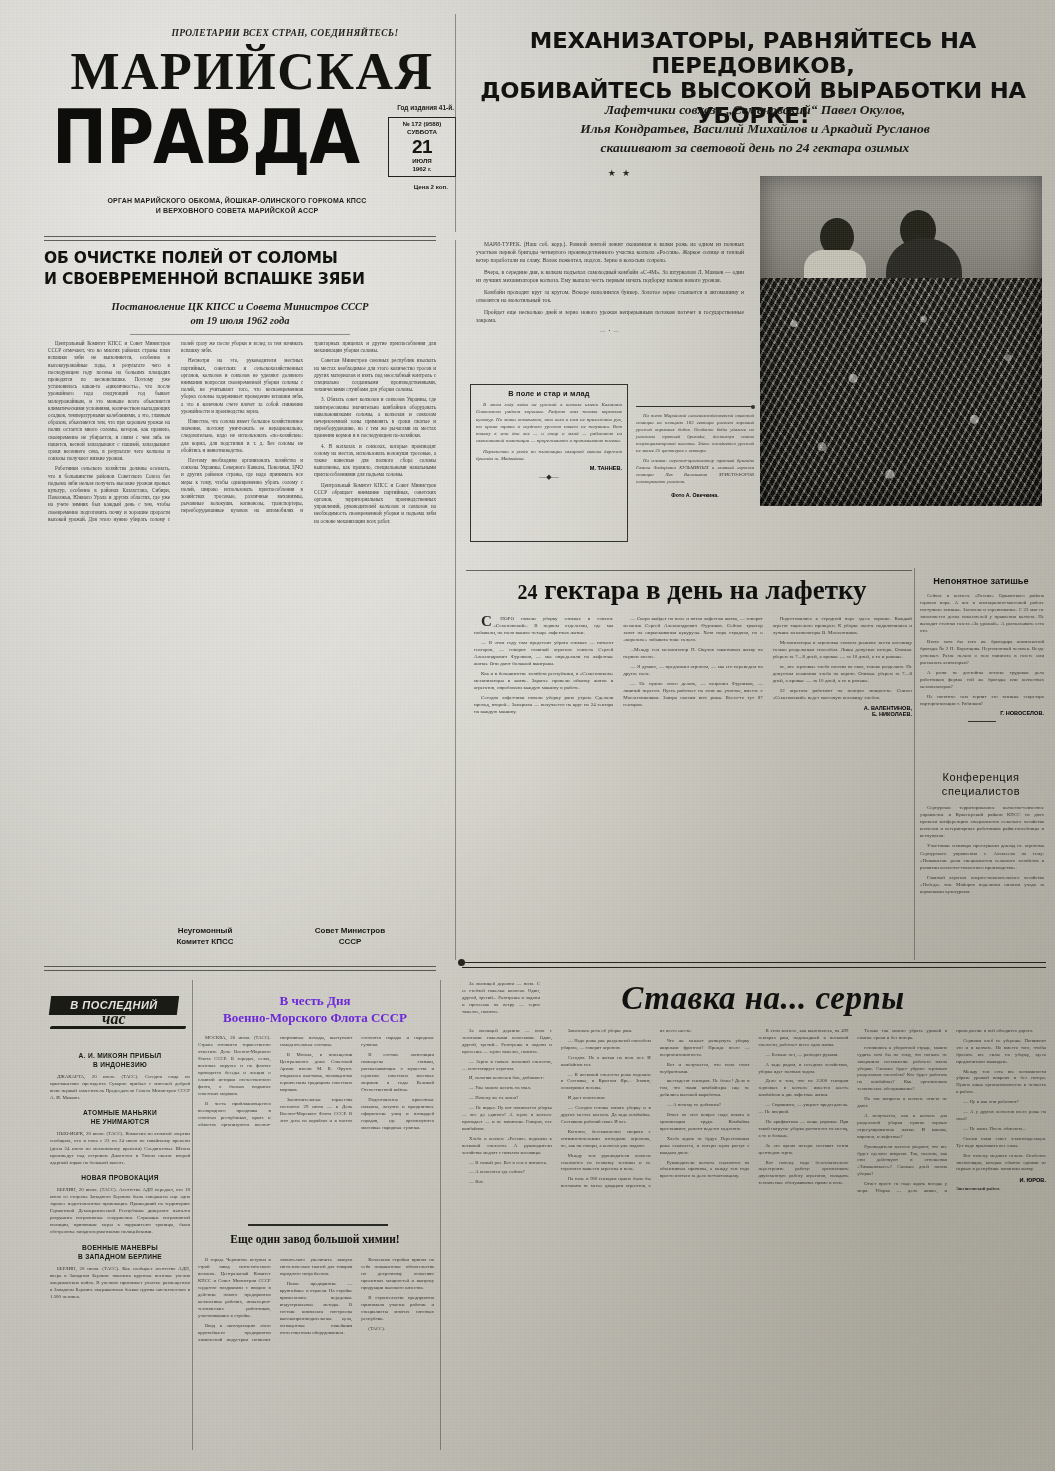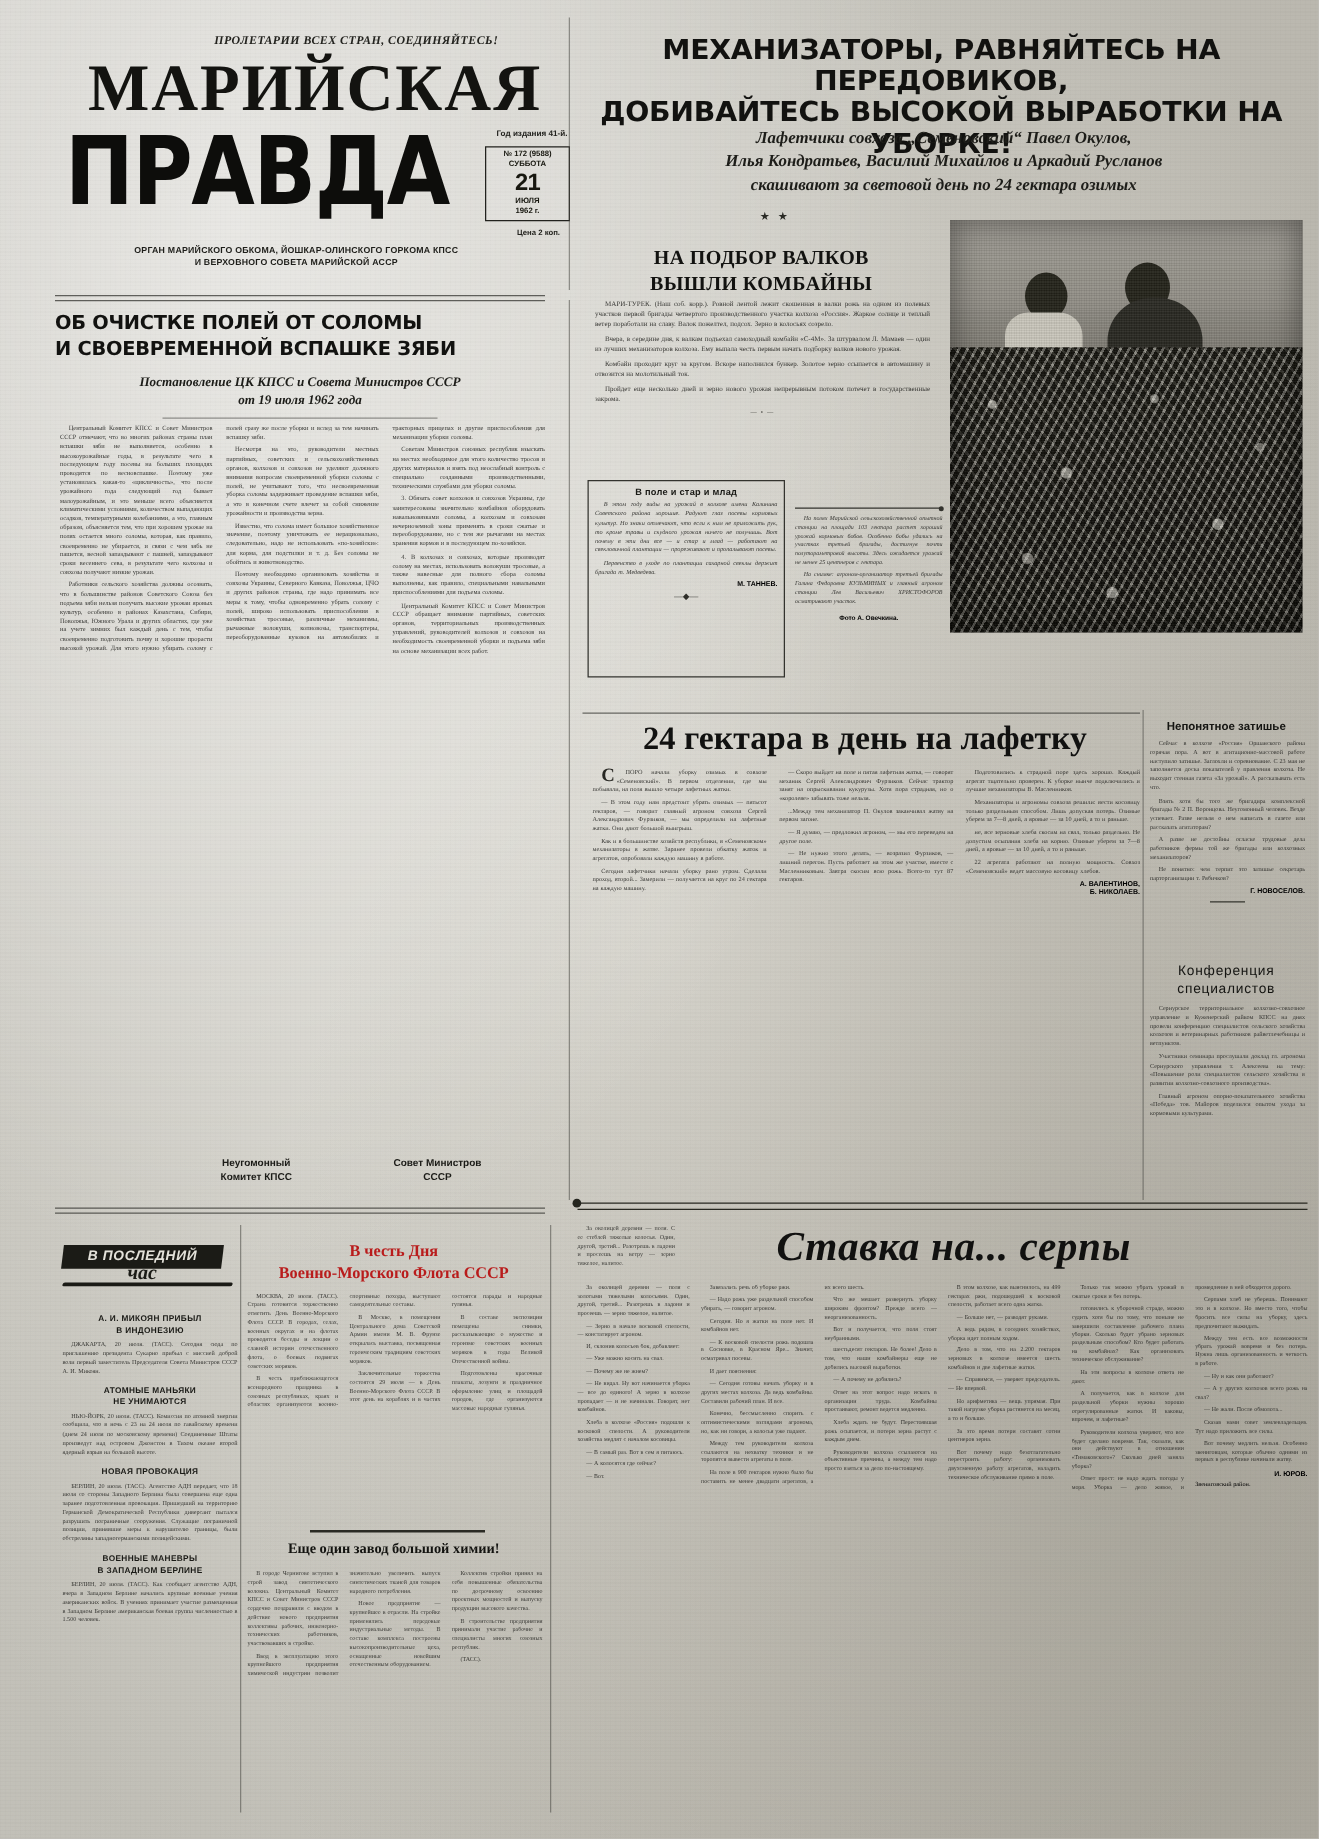--- a/index.html
+++ b/index.html
@@ -202,21 +202,21 @@
       repeating-linear-gradient(90deg, rgba(255,255,255,.05) 0 1px, rgba(0,0,0,.08) 1px 2px);
   }
   .photo .vign{position:absolute;inset:0;box-shadow:inset 0 0 26px rgba(0,0,0,.45);}
 
   
   .h24{
     position:absolute;left:472px;top:575px;width:440px;
     font-family:"Liberation Serif", serif;font-weight:bold;
     font-size:27px;line-height:30px;color:#111110;text-align:center;letter-spacing:0px;
   }
-  .h24 .num{font-size:26px;}
+  .h24 .num{font-size:20px;}
   .c24{
     position:absolute;left:474px;top:615px;width:438px;height:300px;
     column-count:3;column-gap:10px;
   }
   .c24 .bodytext{font-size:5px;line-height:7px;}
   .dropcap{float:left;font-size:15px;line-height:12px;font-weight:bold;padding-right:1.5px;color:#181814;}
 
   
   .r-head1{
     position:absolute;left:918px;top:575px;width:126px;text-align:center;
@@ -267,21 +267,21 @@
   .bl-col .bodytext{font-size:4.9px;line-height:7.1px;}
   .subhead{
     text-align:center;font-family:"Liberation Sans", sans-serif;font-weight:bold;
     font-size:6.6px;line-height:9px;color:#1a1a16;margin:7px 0 4px;letter-spacing:.3px;
   }
 
   
   .navy-head{
     position:absolute;left:196px;top:992px;width:238px;text-align:center;
     font-family:"Liberation Serif", serif;font-weight:bold;
-    font-size:13px;line-height:17px;color:#b91c1c;
+    font-size:13px;line-height:17px;color:#6d28d9;
   }
   .navy-cols{position:absolute;left:198px;top:1034px;width:236px;height:185px;column-count:3;column-gap:9px;}
   .navy-cols .bodytext{font-size:4.8px;line-height:7px;}
 
   .chem-rule{position:absolute;left:248px;top:1224px;width:140px;height:2px;background:#2a2a24;}
   .chem-head{
     position:absolute;left:196px;top:1232px;width:238px;text-align:center;
     font-family:"Liberation Serif", serif;font-weight:bold;
     font-size:11.5px;line-height:15px;color:#131310;
   }
@@ -376,24 +376,20 @@
       <div>Неугомонный</div>
       <div>Комитет КПСС</div>
     </div>
     <div class="signoff" style="left:290px;width:120px;">
       <div>Совет Министров</div>
       <div>СССР</div>
     </div>
 
     <div class="vrule" style="left:455px;top:240px;height:720px;"></div>
 
-    <div class="c-head">
-      <div>НА ПОДБОР ВАЛКОВ</div>
-      <div>ВЫШЛИ КОМБАЙНЫ</div>
-    </div>
     <div class="c-body">
       <div class="bodytext blur">
         <p>МАРИ-ТУРЕК. (Наш соб. корр.). Ровной лентой лежит скошенная в валки рожь на одном из полевых участков первой бригады четвертого производственного участка колхоза «Россия». Жаркое солнце и теплый ветер поработали на славу. Валок пожелтел, подсох. Зерно в колосьях созрело.</p>
         <p>Вчера, в середине дня, к валкам подъехал самоходный комбайн «С-4М». За штурвалом Л. Мамаев — один из лучших механизаторов колхоза. Ему выпала честь первым начать подборку валков нового урожая.</p>
         <p>Комбайн проходит круг за кругом. Вскоре наполнился бункер. Золотое зерно ссыпается в автомашину и отвозится на молотильный ток.</p>
         <p>Пройдет еще несколько дней и зерно нового урожая непрерывным потоком потечет в государственные закрома.</p>
       </div>
       <div class="orn">— • —</div>
     </div>
 

